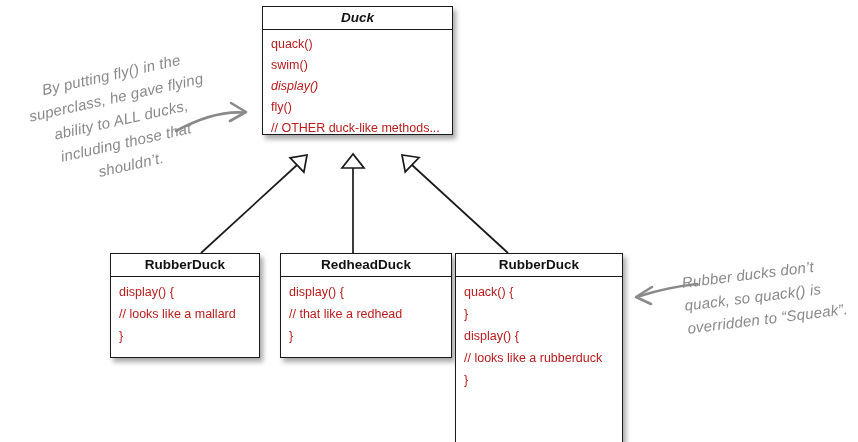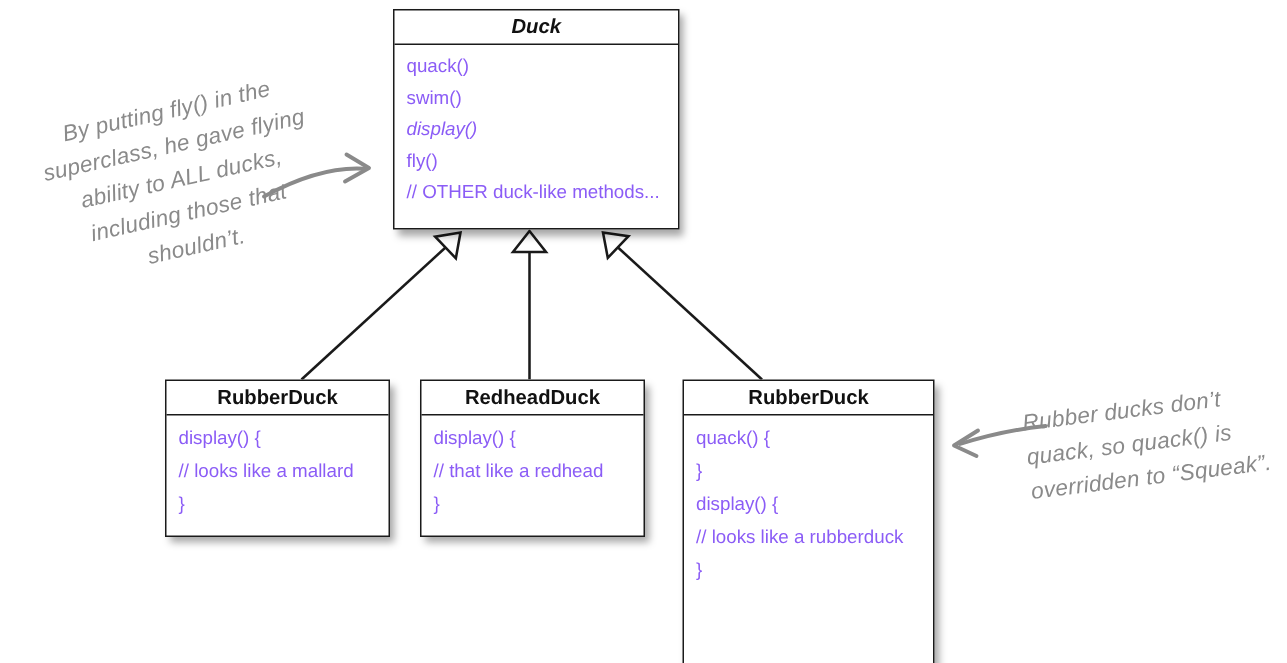--- a/index.html
+++ b/index.html
@@ -25,29 +25,29 @@
     text-align: center;
     font-weight: bold;
     font-size: 13.5px;
     color: #111111;
     border-bottom: 1.6px solid #1a1a1a;
     padding: 3px 0 4px 0;
   }
   .uml-body {
     padding: 4px 6px 0 8px;
     font-size: 12.5px;
-    color: #8b5cf6;
+    color: #b91c1c;
   }
   .uml-body .ln { line-height: 22px; white-space: nowrap; }
 
-  .duck    { left: 262px; top: 6px;   width: 191px; height: 147px; }
+  .duck    { left: 262px; top: 6px;   width: 191px; height: 129px; }
   .duck .uml-body .ln { line-height: 21px; }
   .duck .uml-title { font-style: italic; }
   .mallard { left: 110px; top: 253px; width: 150px; height: 105px; }
-  .redhead { left: 280px; top: 253px; width: 150px; height: 105px; }
+  .redhead { left: 280px; top: 253px; width: 172px; height: 105px; }
   .rubber  { left: 455px; top: 253px; width: 168px; height: 196px; }
 
   .italic { font-style: italic; }
   .bold   { font-weight: normal; }
   .indent { padding-left: 6px; }
 
   
   .note {
     position: absolute;
     color: #8a8a8a;

